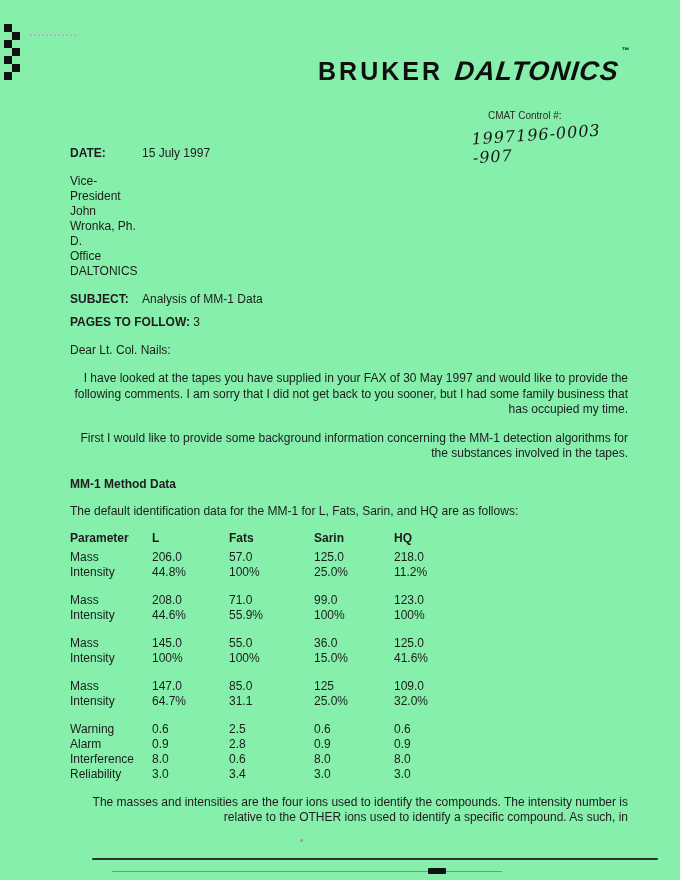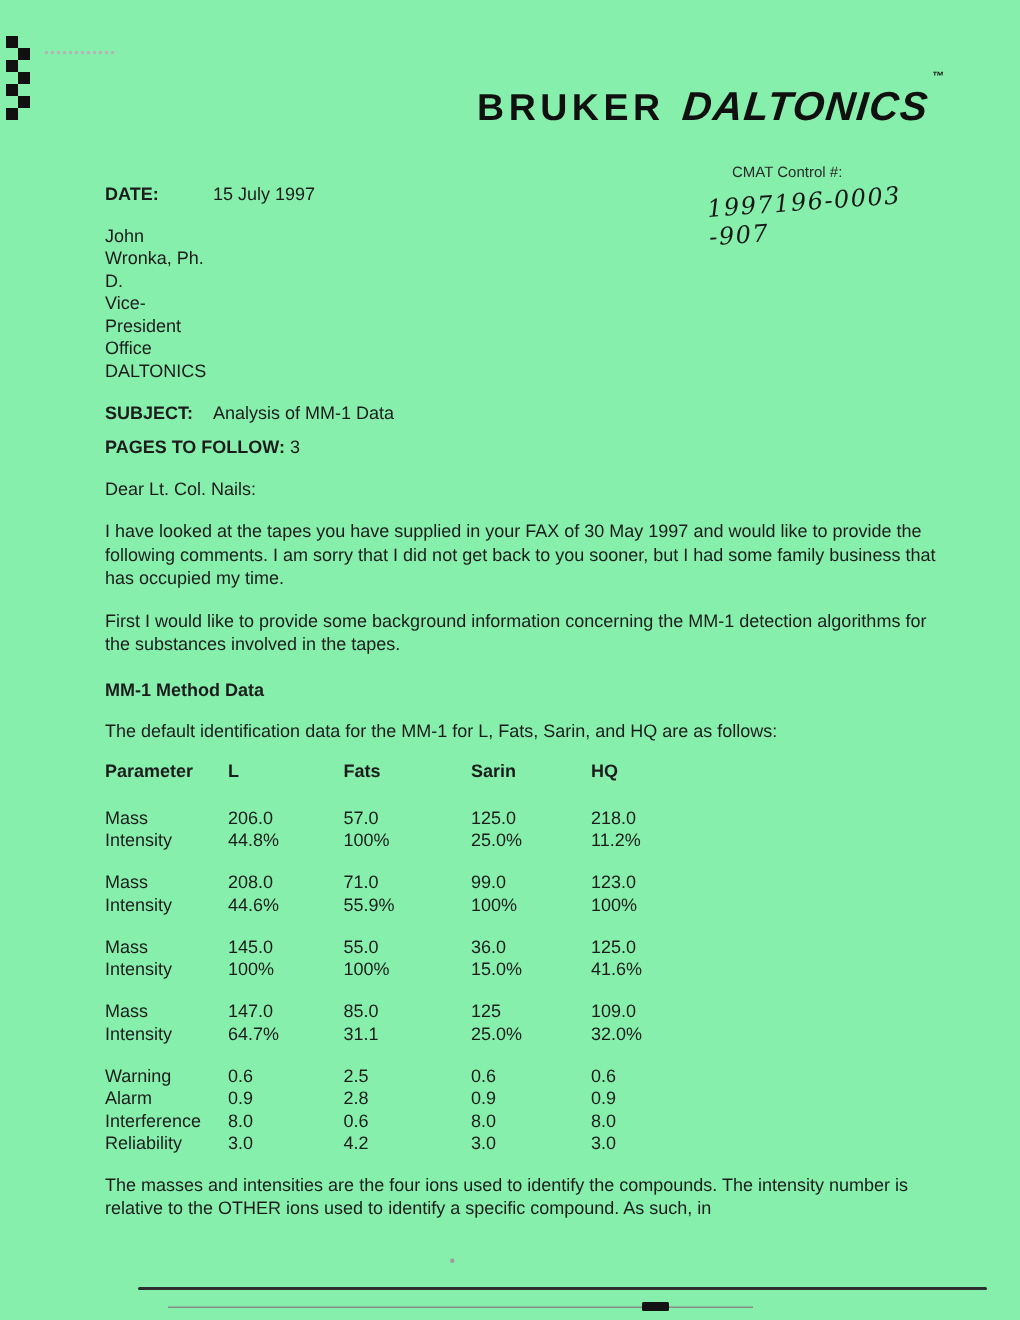--- a/index.html
+++ b/index.html
@@ -15,35 +15,35 @@
   .logo{position:absolute;top:56px;right:52px;display:flex;align-items:baseline;gap:12px;white-space:nowrap;}
   .logo-bruker{font-weight:bold;font-size:25px;letter-spacing:3px;color:#101010;}
   .logo-daltonics{font-weight:bold;font-style:italic;font-size:27px;letter-spacing:1px;color:#101010;transform:skewX(-6deg);}
   .logo-tm{font-size:8px;vertical-align:top;position:relative;top:-10px;font-style:normal;}
   
   .control{position:absolute;top:110px;right:48px;width:160px;}
   .control-label{font-size:10px;color:#2a2a2a;padding-left:16px;}
   .control-number{font-family:"DejaVu Serif",serif;font-style:italic;font-size:16px;letter-spacing:1px;
     transform:rotate(-4deg);margin-top:3px;color:#171717;}
   
-  .content{position:absolute;left:70px;top:122px;right:52px;font-size:12px;line-height:15px;}
+  .content{position:absolute;left:70px;top:146px;right:52px;font-size:12px;line-height:15px;}
   .memo-row{display:grid;grid-template-columns:72px 1fr;margin-bottom:13px;}
   .memo-label{font-weight:bold;}
   .memo-row.tight{margin-bottom:8px;}
   .pages-row{margin-bottom:13px;}
   .pages-label{font-weight:bold;}
   .salutation{margin-bottom:13px;}
-  .para{margin:0 0 13px 0;line-height:15.5px;}
+  .para{margin:0 0 13px 0;line-height:15.5px;text-align:right;}
   .section-heading{font-weight:bold;margin:15px 0 12px 0;}
   .table-intro{margin-bottom:12px;}
   
   .mm-table{margin-top:2px;}
   .trow{display:grid;grid-template-columns:82px 77px 85px 80px 60px;line-height:15px;}
   .thead .tcell{font-weight:bold;}
-  .thead{margin-bottom:16px;}
+  .thead{margin-bottom:4px;}
   .tgroup{margin-bottom:13px;}
   .closing{margin-top:12px;line-height:15.5px;}
   
   .artifact-line1{position:absolute;left:92px;right:22px;bottom:20px;height:2px;background:#2e2e2e;border-radius:1px;}
   .artifact-line2{position:absolute;left:112px;width:390px;bottom:8px;height:1px;background:#8a8a8a;}
   .artifact-blob{position:absolute;left:428px;bottom:6px;width:18px;height:6px;background:#121212;border-radius:1px;}
   .artifact-dot{position:absolute;left:300px;bottom:38px;width:3px;height:3px;background:#9c9c9c;border-radius:50%;}
 </style>
 </head>
 <body>
@@ -74,22 +74,22 @@
   <div class="content">
 
     <div class="memo-row">
       <div class="memo-label">DATE:</div>
       <div>15 July 1997</div>
     </div>
 
 
     <div class="memo-row">
       <div>
+        <div>Vice-President</div>
         <div>John Wronka, Ph. D.</div>
-        <div>Vice-President</div>
         <div>Office DALTONICS</div>
       </div>
     </div>
 
     <div class="memo-row tight">
       <div class="memo-label">SUBJECT:</div>
       <div>Analysis of MM-1 Data</div>
     </div>
 
     <div class="pages-row">
@@ -197,21 +197,21 @@
             <div class="trow">
               <div class="tcell">Interference</div>
               <div class="tcell">8.0</div>
               <div class="tcell">0.6</div>
               <div class="tcell">8.0</div>
               <div class="tcell">8.0</div>
             </div>
             <div class="trow">
               <div class="tcell">Reliability</div>
               <div class="tcell">3.0</div>
-              <div class="tcell">4.2</div>
+              <div class="tcell">3.4</div>
               <div class="tcell">3.0</div>
               <div class="tcell">3.0</div>
             </div>
           </div>
         </div>
     </div>
 
     <p class="para closing">The masses and intensities are the four ions used to identify the compounds.  The intensity number is relative to the OTHER ions used to identify a specific compound.  As such, in</p>
 
   </div>

